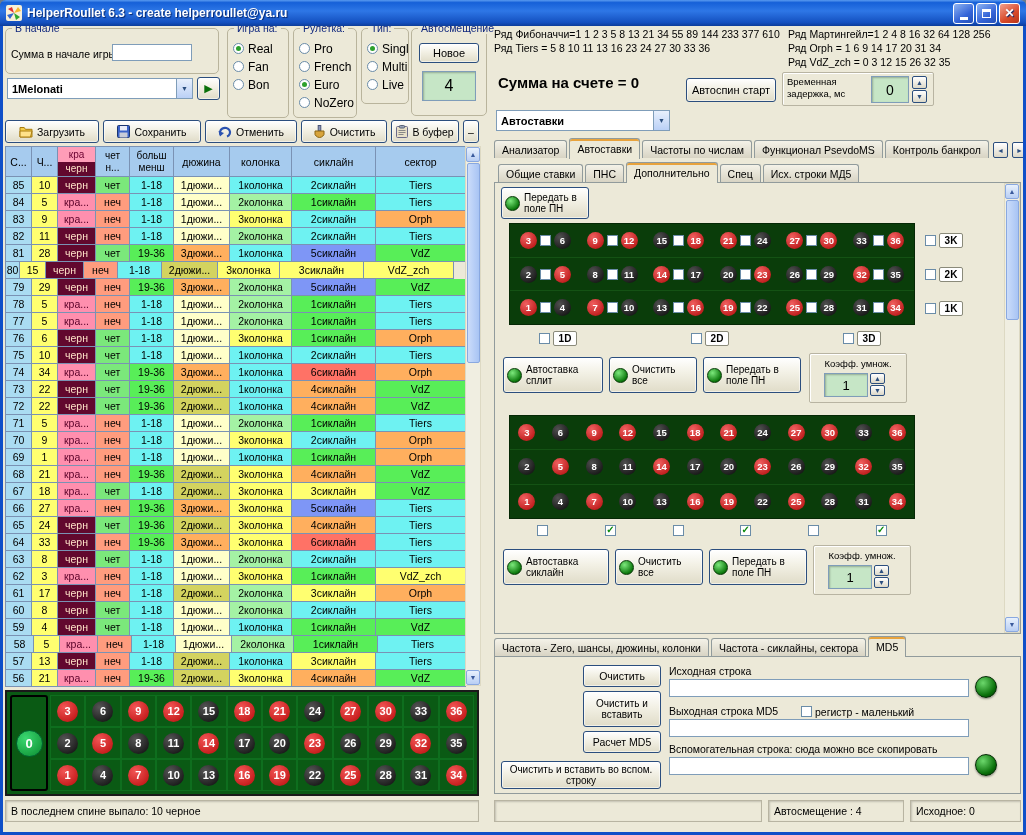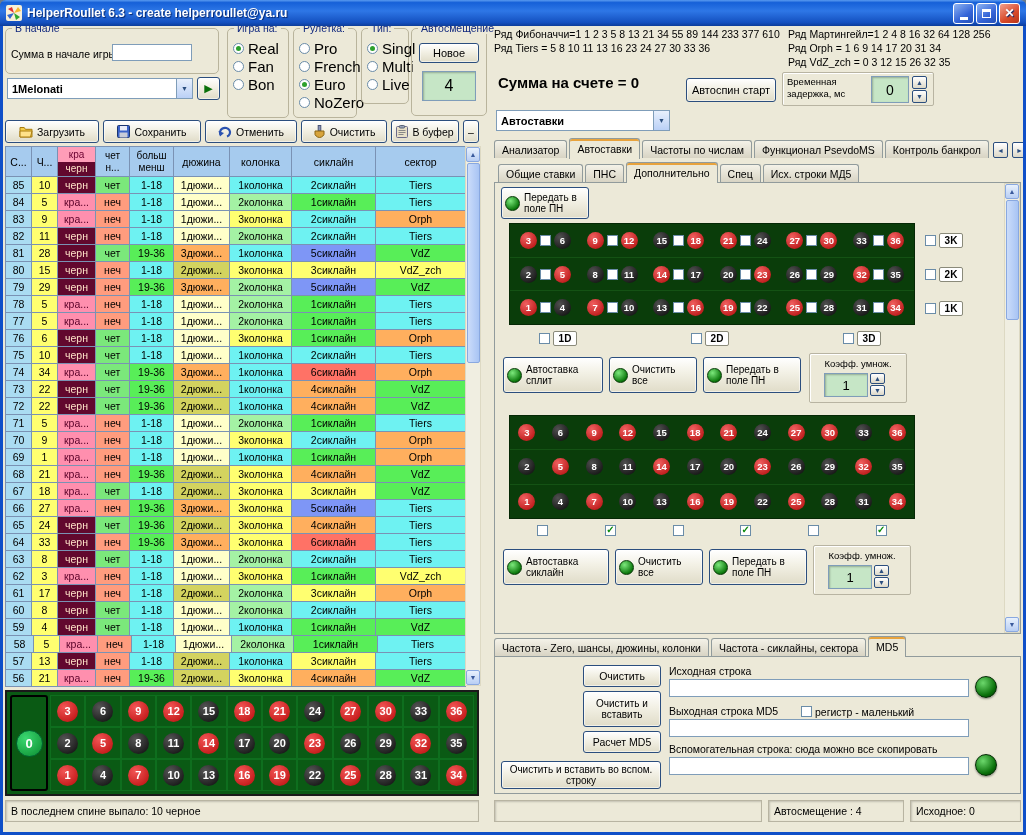--- a/index.html
+++ b/index.html
@@ -18,21 +18,21 @@
   .appbody{position:relative;width:1020px;height:806px;background:#ECE9D8;overflow:hidden;}
   .panel-left{position:absolute;left:0;top:0;width:486px;height:806px;}
   .panel-right{position:absolute;left:489px;top:0;width:531px;height:806px;}
   .abs{position:absolute;}
   .gb{position:absolute;border:1px solid #B9B49C;border-radius:5px;}
   .gbt{position:absolute;top:-7px;left:6px;background:#ECE9D8;padding:0 3px;color:#10277E;font-size:10.5px;white-space:nowrap;}
   .gbody{position:absolute;left:5px;top:12px;right:2px;display:flex;flex-direction:column;gap:3px;}
   .radiorow{display:flex;align-items:center;gap:4px;height:15px;}
   .radio{width:11px;height:11px;border-radius:50%;background:#fff;border:1px solid #6A8CA8;flex:none;position:relative;}
   .radio.on::after{content:"";position:absolute;left:2px;top:2px;width:5px;height:5px;border-radius:50%;background:#2DA12D;}
-  .rlabel{font-size:15px;}
+  .rlabel{font-size:12px;}
   .btn{display:inline-flex;align-items:center;justify-content:center;gap:4px;
     background:linear-gradient(180deg,#FFFFFF,#F2F0E4 45%,#E0DCC8);border:1px solid #2B4E7E;border-radius:3px;
     font-size:11px;color:#000;box-shadow:inset 0 0 0 1px rgba(255,255,255,0.55);}
   .tinput{background:#fff;border:1px solid #7F9DB9;font-size:11px;padding:1px 3px;font-family:"Liberation Sans",sans-serif;}
   .combo{position:absolute;background:#fff;border:1px solid #7F9DB9;display:flex;align-items:center;}
   .combo .ct{flex:1;padding:0 4px;white-space:nowrap;overflow:hidden;font-weight:bold;}
   .combo .cbn{width:16px;align-self:stretch;background:linear-gradient(#E8F0FC,#BAD0F6);border-left:1px solid #7F9DB9;display:flex;align-items:center;justify-content:center;font-size:7px;color:#2B4E7E;}
   .gval{background:#C6E6C6;border:1px solid #7F9DB9;box-shadow:inset 1px 1px 2px rgba(0,0,0,0.25);display:flex;align-items:center;justify-content:center;}
   .gval.big{font-size:16px;}
   .spin{display:flex;flex-direction:column;gap:1px;}
@@ -358,21 +358,21 @@
               <div class="tcell cN" style="width: 26px;">28</div>
               <div class="tcell cBlack" style="width: 38px;">черн</div>
               <div class="tcell cEven" style="width: 34px;">чет</div>
               <div class="tcell cHigh" style="width: 44px;">19-36</div>
               <div class="tcell cD3" style="width: 56px;">3дюжи...</div>
               <div class="tcell cK1" style="width: 62px;">1колонка</div>
               <div class="tcell cS5" style="width: 84px;">5сиклайн</div>
               <div class="tcell secVdZ" style="width: 90px;">VdZ</div>
             </div>
             <div class="trow">
-              <div class="tcell cI" style="width: 26px;">80</div>
+              <div class="tcell cI" style="width: 14px;">80</div>
               <div class="tcell cN" style="width: 26px;">15</div>
               <div class="tcell cBlack" style="width: 38px;">черн</div>
               <div class="tcell cOdd" style="width: 34px;">неч</div>
               <div class="tcell cLow" style="width: 44px;">1-18</div>
               <div class="tcell cD2" style="width: 56px;">2дюжи...</div>
               <div class="tcell cK3" style="width: 62px;">3колонка</div>
               <div class="tcell cS3" style="width: 84px;">3сиклайн</div>
               <div class="tcell secVdZ_zch" style="width: 90px;">VdZ_zch</div>
             </div>
             <div class="trow">

